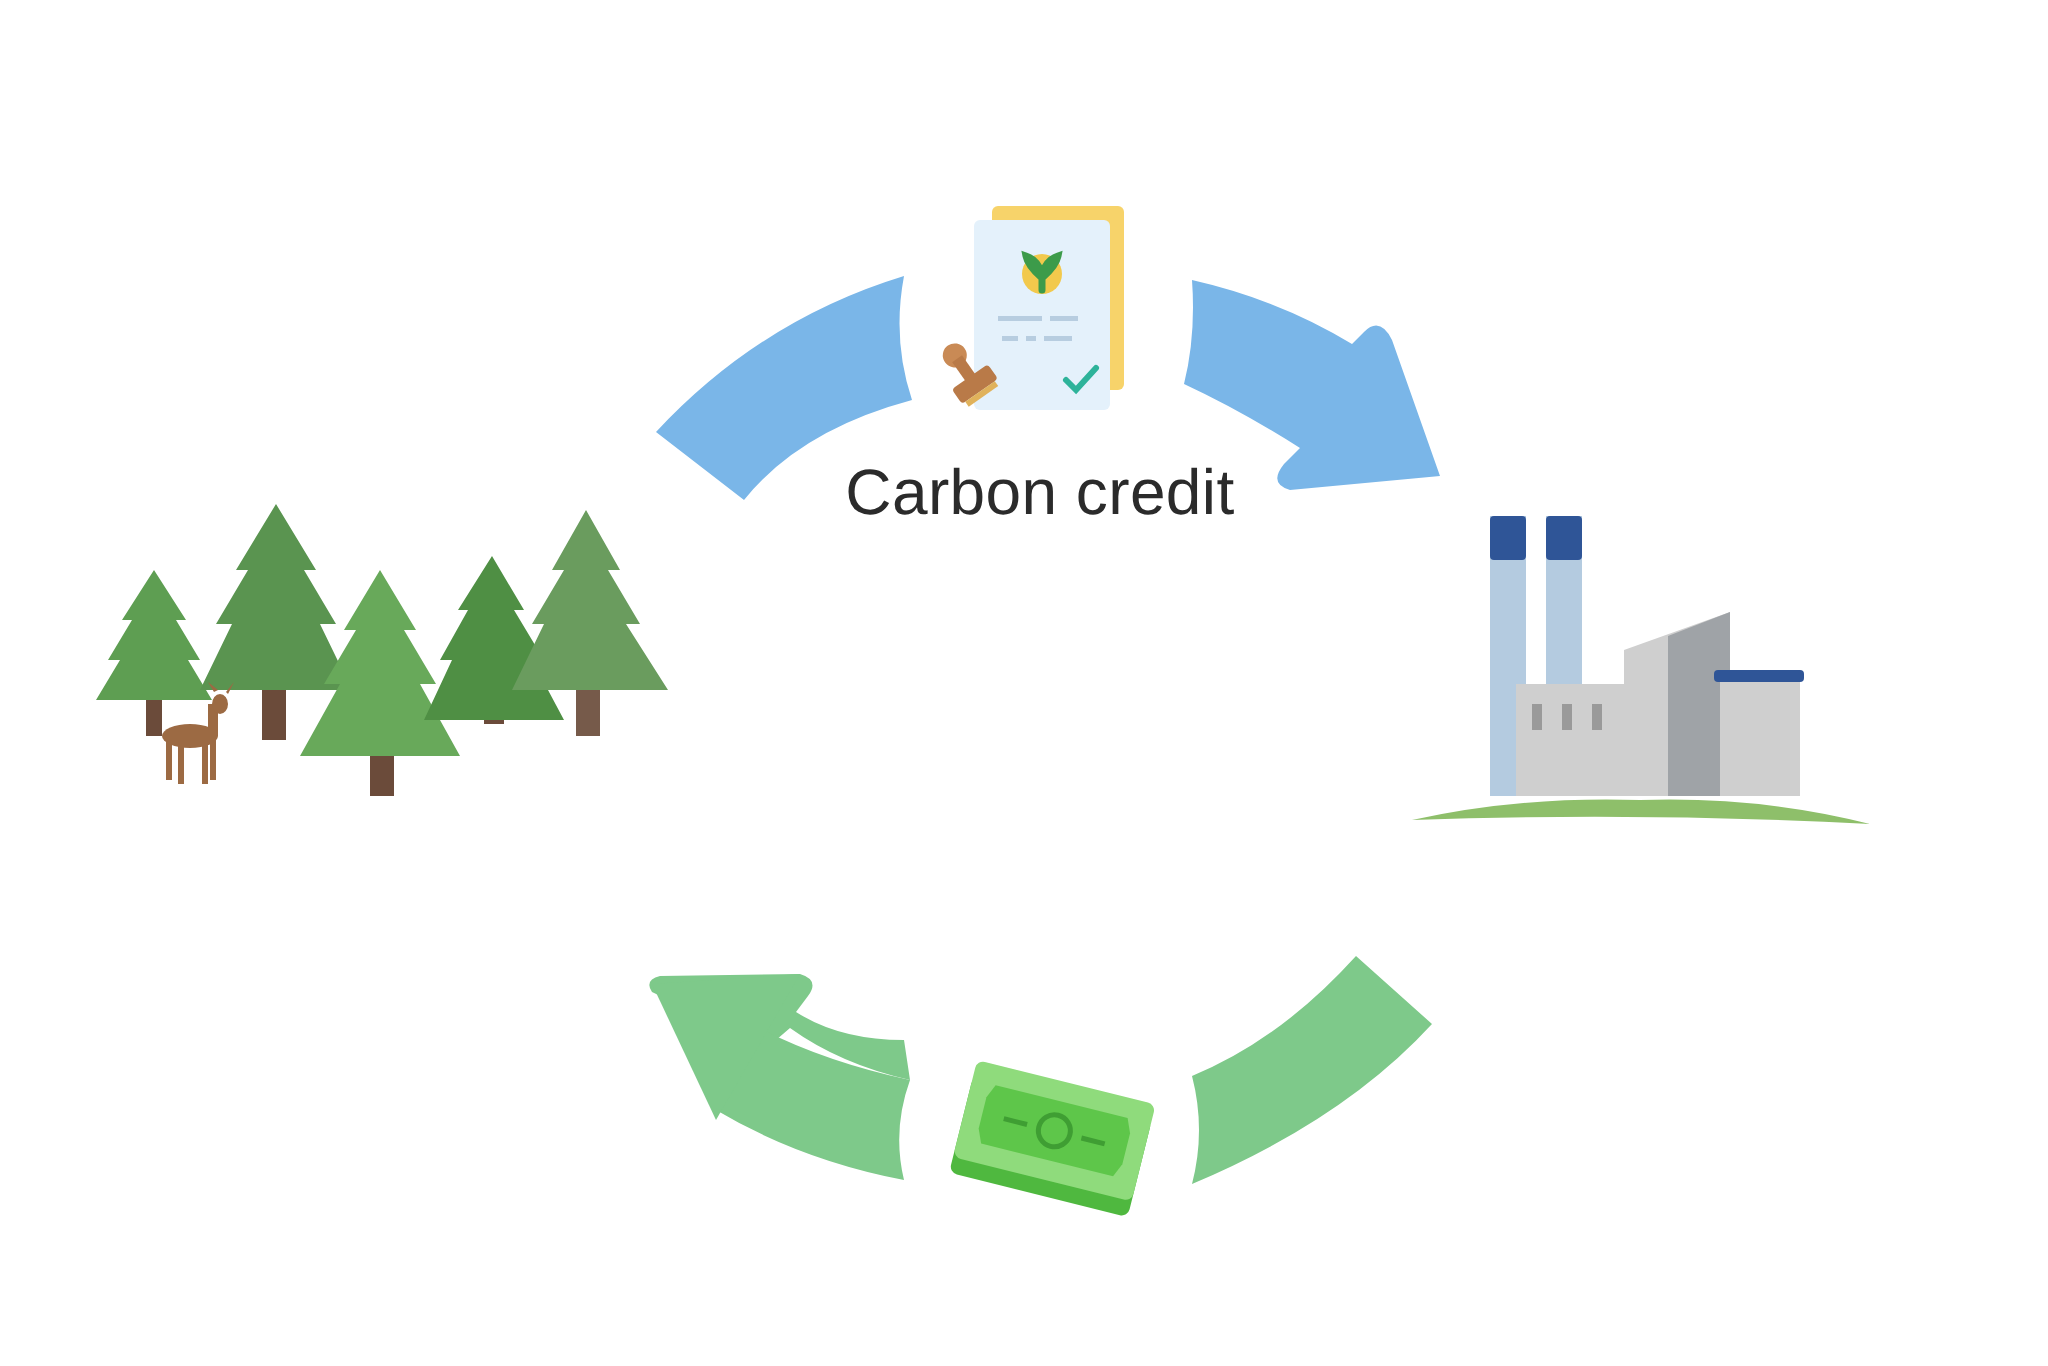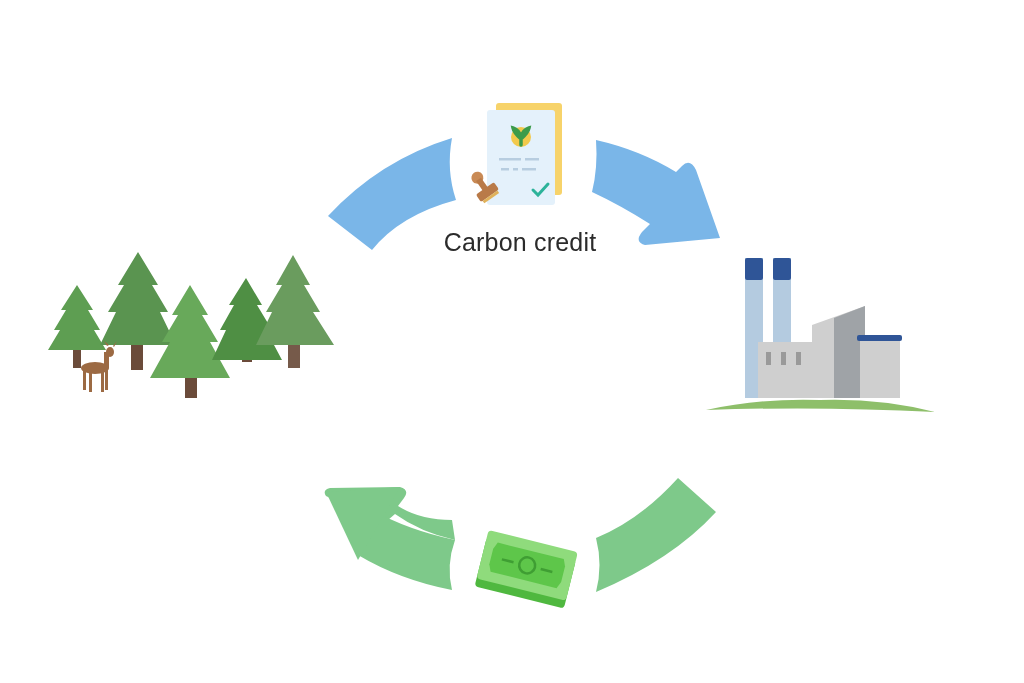--- a/index.html
+++ b/index.html
@@ -1,18 +1,18 @@
 <!DOCTYPE html>
 <html><head>
 <meta charset="utf-8">
 <style>
   html, body { margin:0; padding:0; background:#ffffff; }
   body { width:1024px; height:683px; position:relative; overflow:hidden; font-family:"Liberation Sans", sans-serif; }
   .layer { position:absolute; left:0; top:0; width:1024px; height:683px; }
-  .label { position:absolute; left:420px; top:228px; width:200px; text-align:center; font-size:25px; color:#2b2b2b; letter-spacing:0.2px; }
+  .label { position:absolute; left:420px; top:228px; width:200px; text-align:center; font-size:32px; color:#2b2b2b; letter-spacing:0.2px; }
 </style>
 </head>
 <body>
 
 <svg class="layer" viewBox="0 0 1024 683" xmlns="http://www.w3.org/2000/svg">
 
   <path d="M328,216 Q380,160 452,138 Q446,170 456,200 Q400,215 372,250 Z" fill="#7ab6e8"></path>
 
   <path d="M596,140 Q640,150 676,172 L682,166 Q690,158 696,170 L720,238 L645,245 Q634,242 642,232 L650,224 Q620,205 592,192 Q598,168 596,140 Z" fill="#7ab6e8"></path>
 

